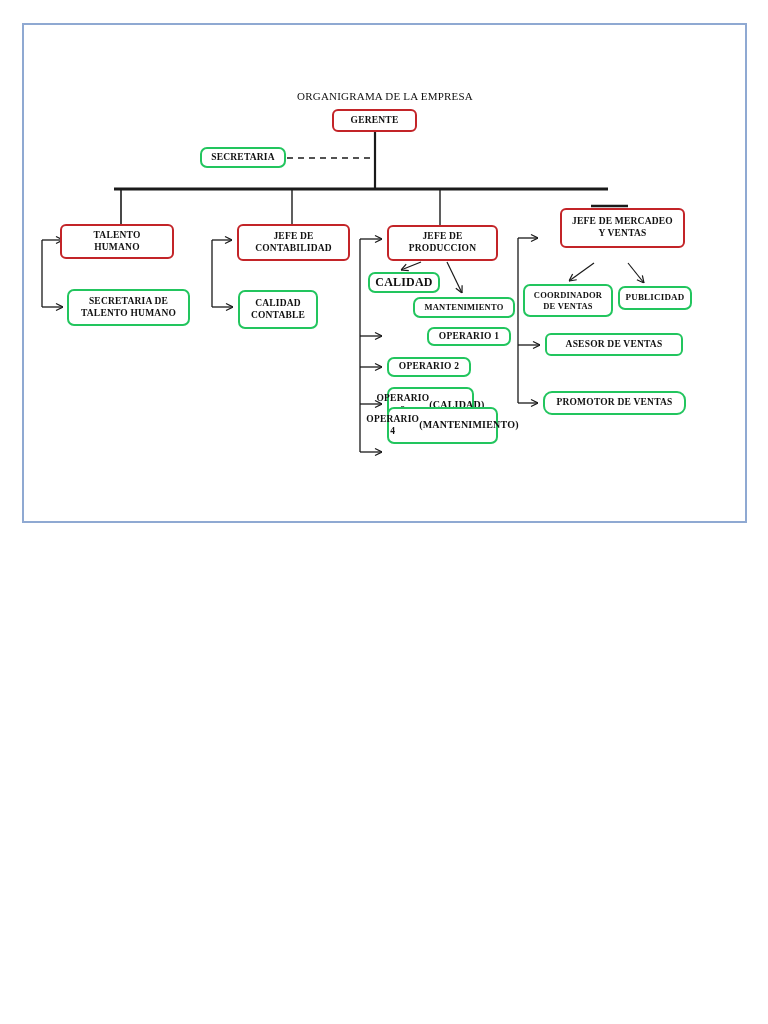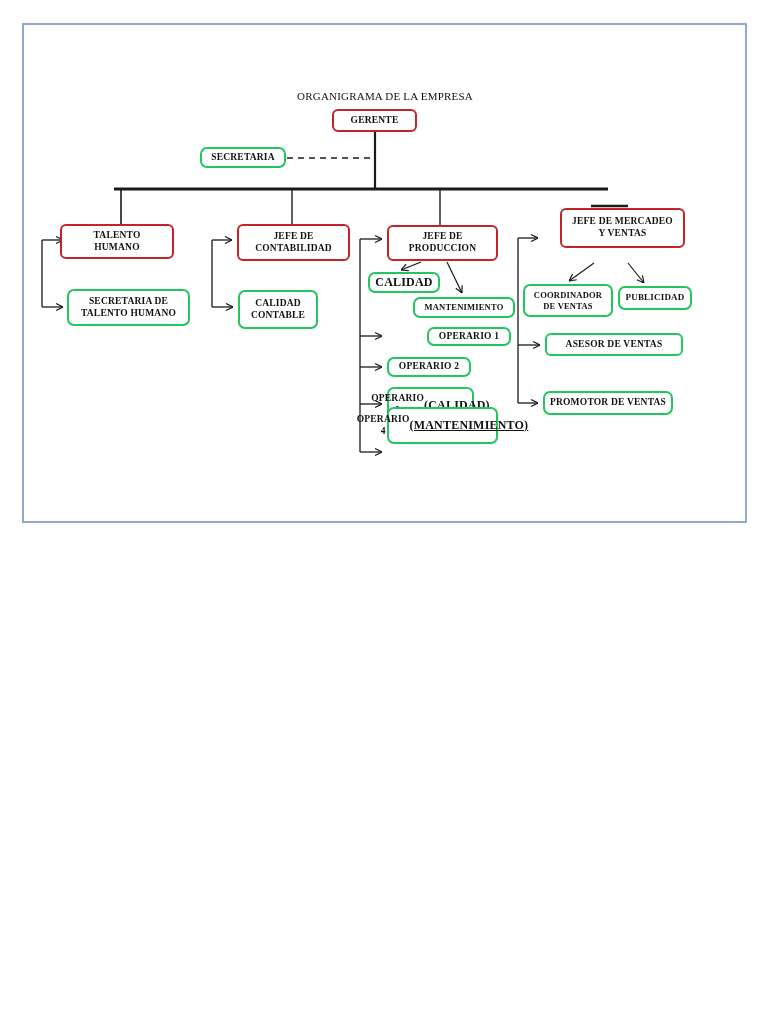--- a/index.html
+++ b/index.html
@@ -18,21 +18,21 @@
   }
   svg.wires{position:absolute;left:0;top:0;width:768px;height:1024px;}
   .node{
     position:absolute;display:flex;align-items:center;justify-content:center;
     text-align:center;font-weight:bold;color:#111;background:#fff;
     font-size:9.5px;line-height:1.25;white-space:pre-line;
     box-sizing:border-box;letter-spacing:0.2px;
   }
   .node.red{border:2.5px solid #c32428;border-radius:6px;}
   .node.blue{border:2px solid #22c55e;border-radius:7px;}
-  .node .sub{font-size:12px;letter-spacing:0.2px;display:block;text-decoration:underline;}
+  .node .sub{font-size:10px;letter-spacing:0.2px;display:block;}
   .node .stack{display:flex;flex-direction:row;align-items:center;justify-content:center;}
 </style>
 </head>
 <body>
 
 <div class="page"></div>
 
 <svg class="wires" viewBox="0 0 768 1024" xmlns="http://www.w3.org/2000/svg">
   <defs>
     <marker id="arr" markerUnits="userSpaceOnUse" markerWidth="12" markerHeight="12" refX="0" refY="0" orient="auto" viewBox="-12 -6 12 12">
@@ -131,13 +131,13 @@
     <span class="sub">(MANTENIMIENTO)</span>
   </span>
 </div>
 
 <div class="node red" style="left:543px;top:208px;width:125px;height:40px;margin-left:17px;">JEFE DE MERCADEO
 Y VENTAS</div>
 <div class="node blue" style="left:523px;top:284px;width:90px;height:33px;font-size:8.5px;">COORDINADOR
 DE VENTAS</div>
 <div class="node blue" style="left:618px;top:286px;width:74px;height:24px;font-size:9px;">PUBLICIDAD</div>
 <div class="node blue" style="left:545px;top:333px;width:138px;height:23px;border-radius:6px;">ASESOR DE VENTAS</div>
-<div class="node blue" style="left:543px;top:391px;width:130px;height:24px;">PROMOTOR DE VENTAS</div>
+<div class="node blue" style="left:543px;top:391px;width:143px;height:24px;border-radius:9px;">PROMOTOR DE VENTAS</div>
 
 </body></html>

